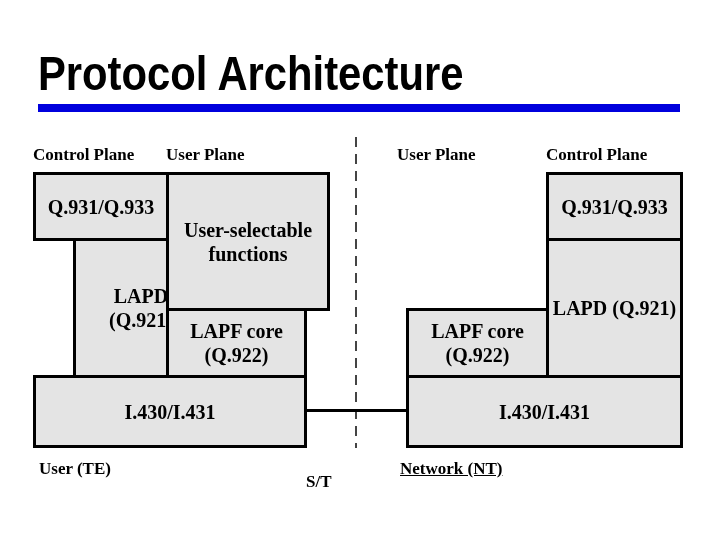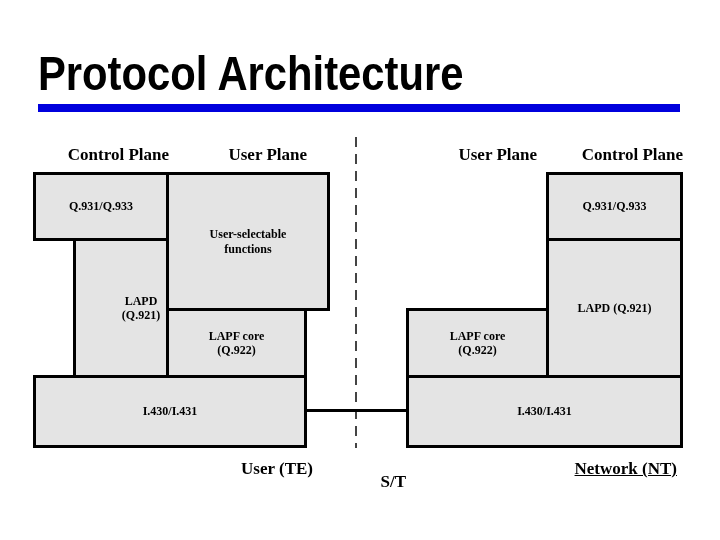--- a/index.html
+++ b/index.html
@@ -35,28 +35,28 @@
   .box {
     position: absolute;
     background: #e4e4e4;
     border: 3px solid #000000;
     box-sizing: border-box;
     display: flex;
     align-items: center;
     justify-content: center;
     text-align: center;
     font-weight: bold;
-    font-size: 12px;
+    font-size: 20px;
     line-height: 1.2;
     color: #000000;
     white-space: pre-line;
   }
   .dlabel {
     position: absolute;
-    text-align: right;
+    text-align: left;
     font-weight: bold;
     font-size: 17px;
     color: #000000;
     white-space: nowrap;
   }
   .dashed-line {
     position: absolute;
     left: 355px; top: 137px;
     width: 2px; height: 311px;
     background: repeating-linear-gradient(to bottom, #444444 0px, #444444 10px, transparent 10px, transparent 17px);

